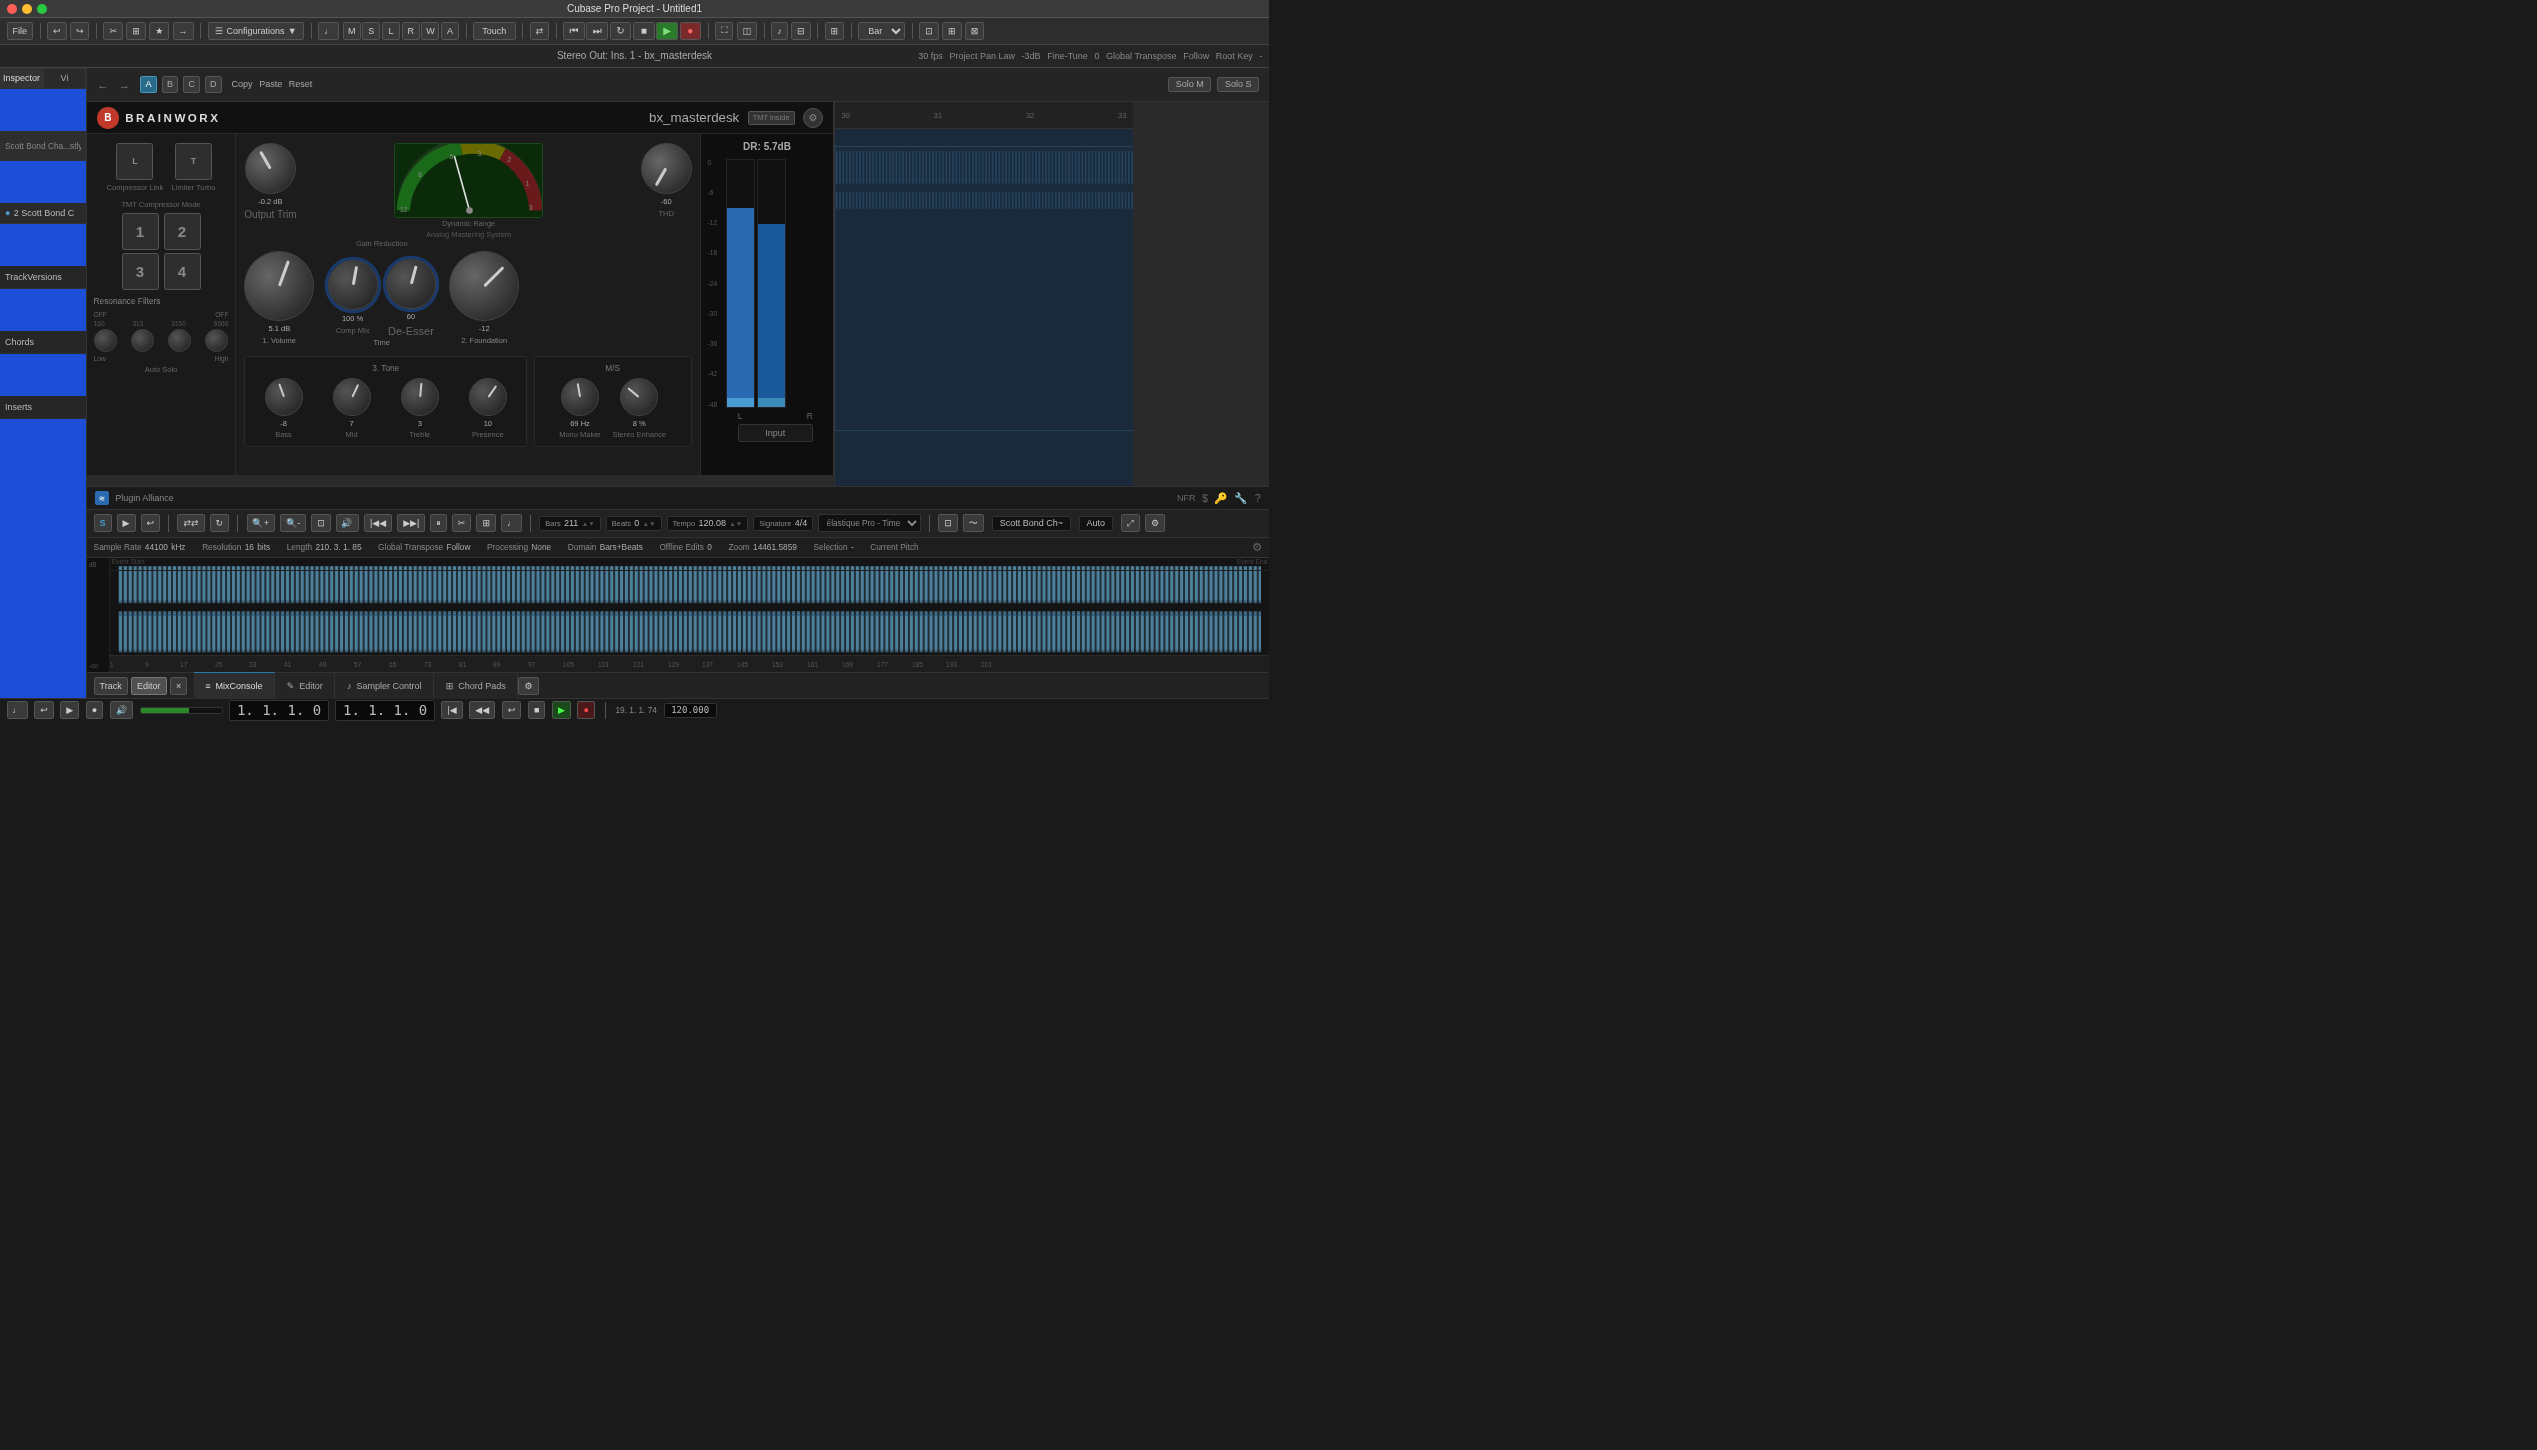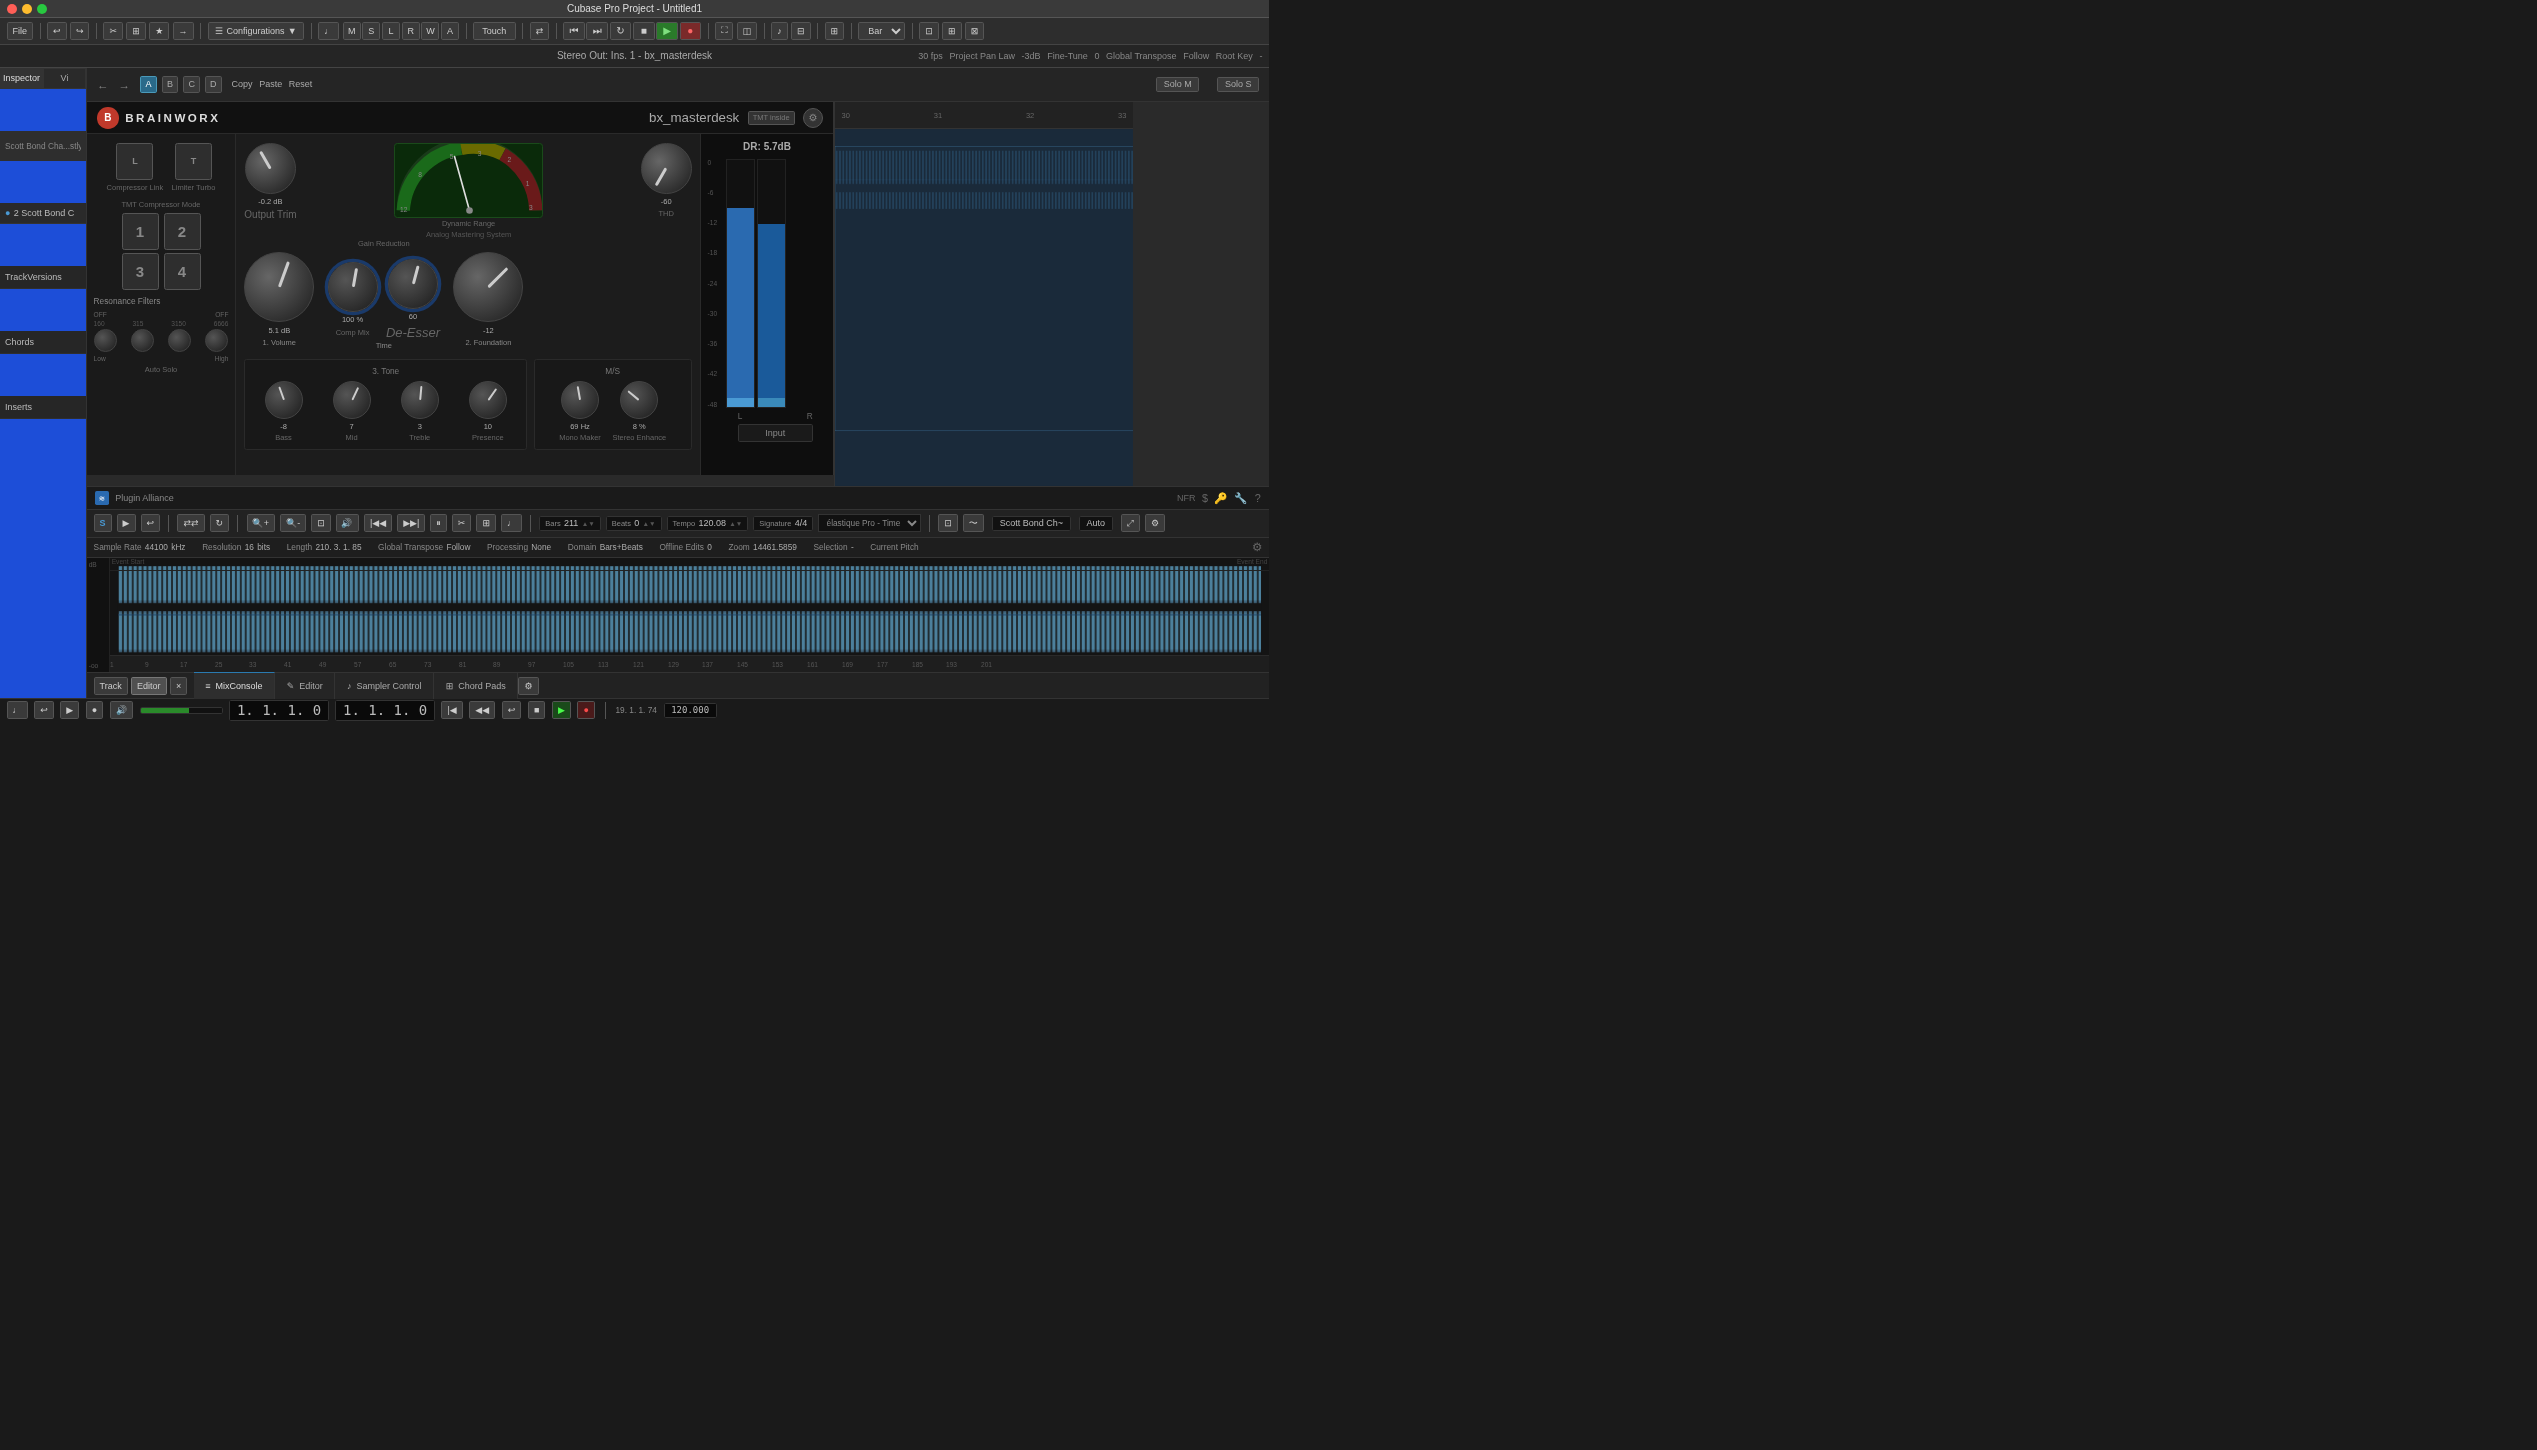--- a/index.html
+++ b/index.html
@@ -272,21 +272,21 @@
     }
     .plugin-action-btn {
       background: none;
       border: none;
       color: #aaa;
       cursor: pointer;
       font-size: 9px;
     }
     .plugin-solo-btns {
       display: flex;
-      gap: 18px;
+      gap: 6px;
       margin-left: auto;
     }
     .solo-btn {
       padding: 1.7px 6.6px;
       background: #3a3a3a;
       border: 0.8px solid #555;
       color: #aaa;
       font-size: 9px;
       cursor: pointer;
       border-radius: 1.7px;
@@ -735,21 +735,21 @@
                     </div>
                     <span style="font-size:7.5px;color:#aaa;">100 %</span>
                     <span style="font-size:7.5px;color:#666;">Comp Mix</span>
                   </div>
 
                   <div style="display:flex;flex-direction:column;align-items:center;gap:3.3px;">
                     <div style="width:50px;height:50px;background:radial-gradient(circle at 35% 35%,#555,#1a1a1a);border-radius:50%;border:1.7px solid #444;cursor:pointer;position:relative;box-shadow:0 0 0 3.3px #1a3a6a;">
                       <div style="position:absolute;width:2.5px;height:40%;background:#ccc;left:50%;bottom:50%;transform-origin:bottom center;transform:translateX(-50%) rotate(15deg);border-radius:1.7px;"></div>
                     </div>
                     <span style="font-size:7.5px;color:#aaa;">60</span>
-                    <span style="font-size:13px;color:#666;font-style:italic;">De-Esser</span>
+                    <span style="font-size:11px;color:#666;">De-Esser</span>
                   </div>
                 </div>
                 <div style="font-size:7.5px;color:#888;cursor:pointer;">
                   <span>Time</span>
                 </div>
               </div>
 
               <div style="display:flex;flex-direction:column;align-items:center;gap:3.3px;">
                 <div style="width:70px;height:70px;background:radial-gradient(circle at 35% 35%,#666,#1a1a1a);border-radius:50%;border:1.7px solid #444;cursor:pointer;position:relative;">
                   <div style="position:absolute;width:2.5px;height:40%;background:#ccc;left:50%;bottom:50%;transform-origin:bottom center;transform:translateX(-50%) rotate(45deg);border-radius:1.7px;"></div>

